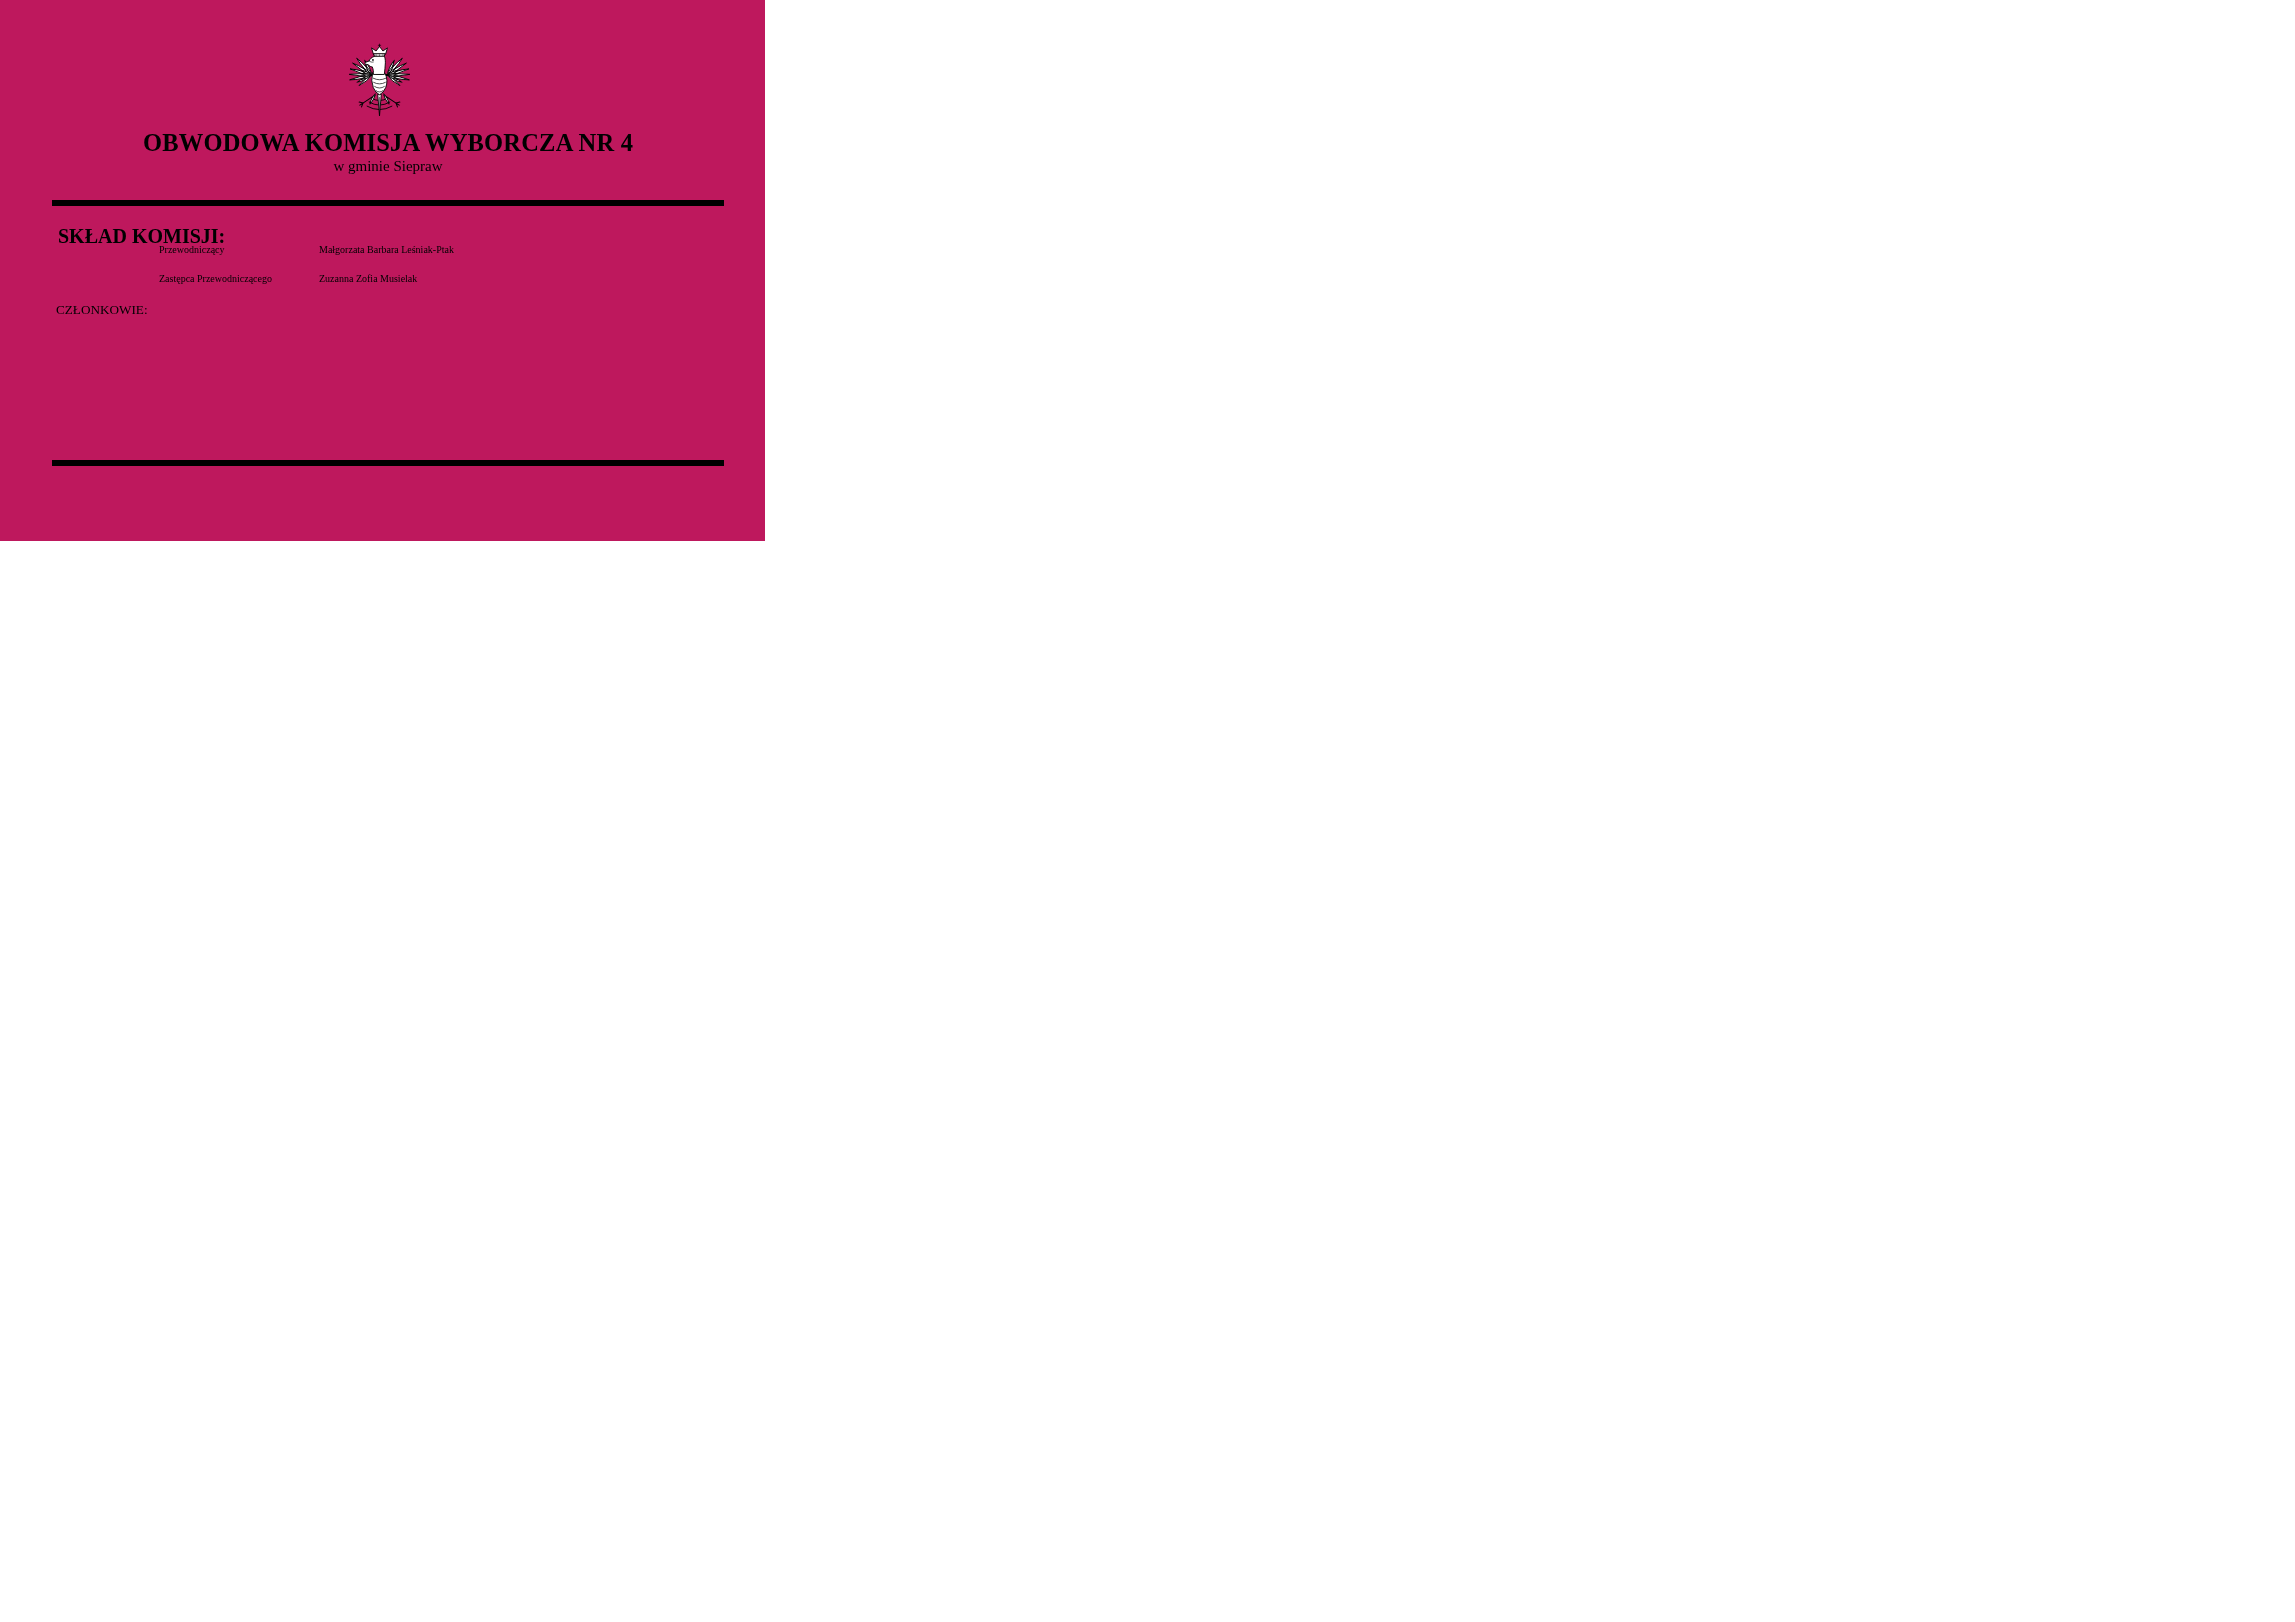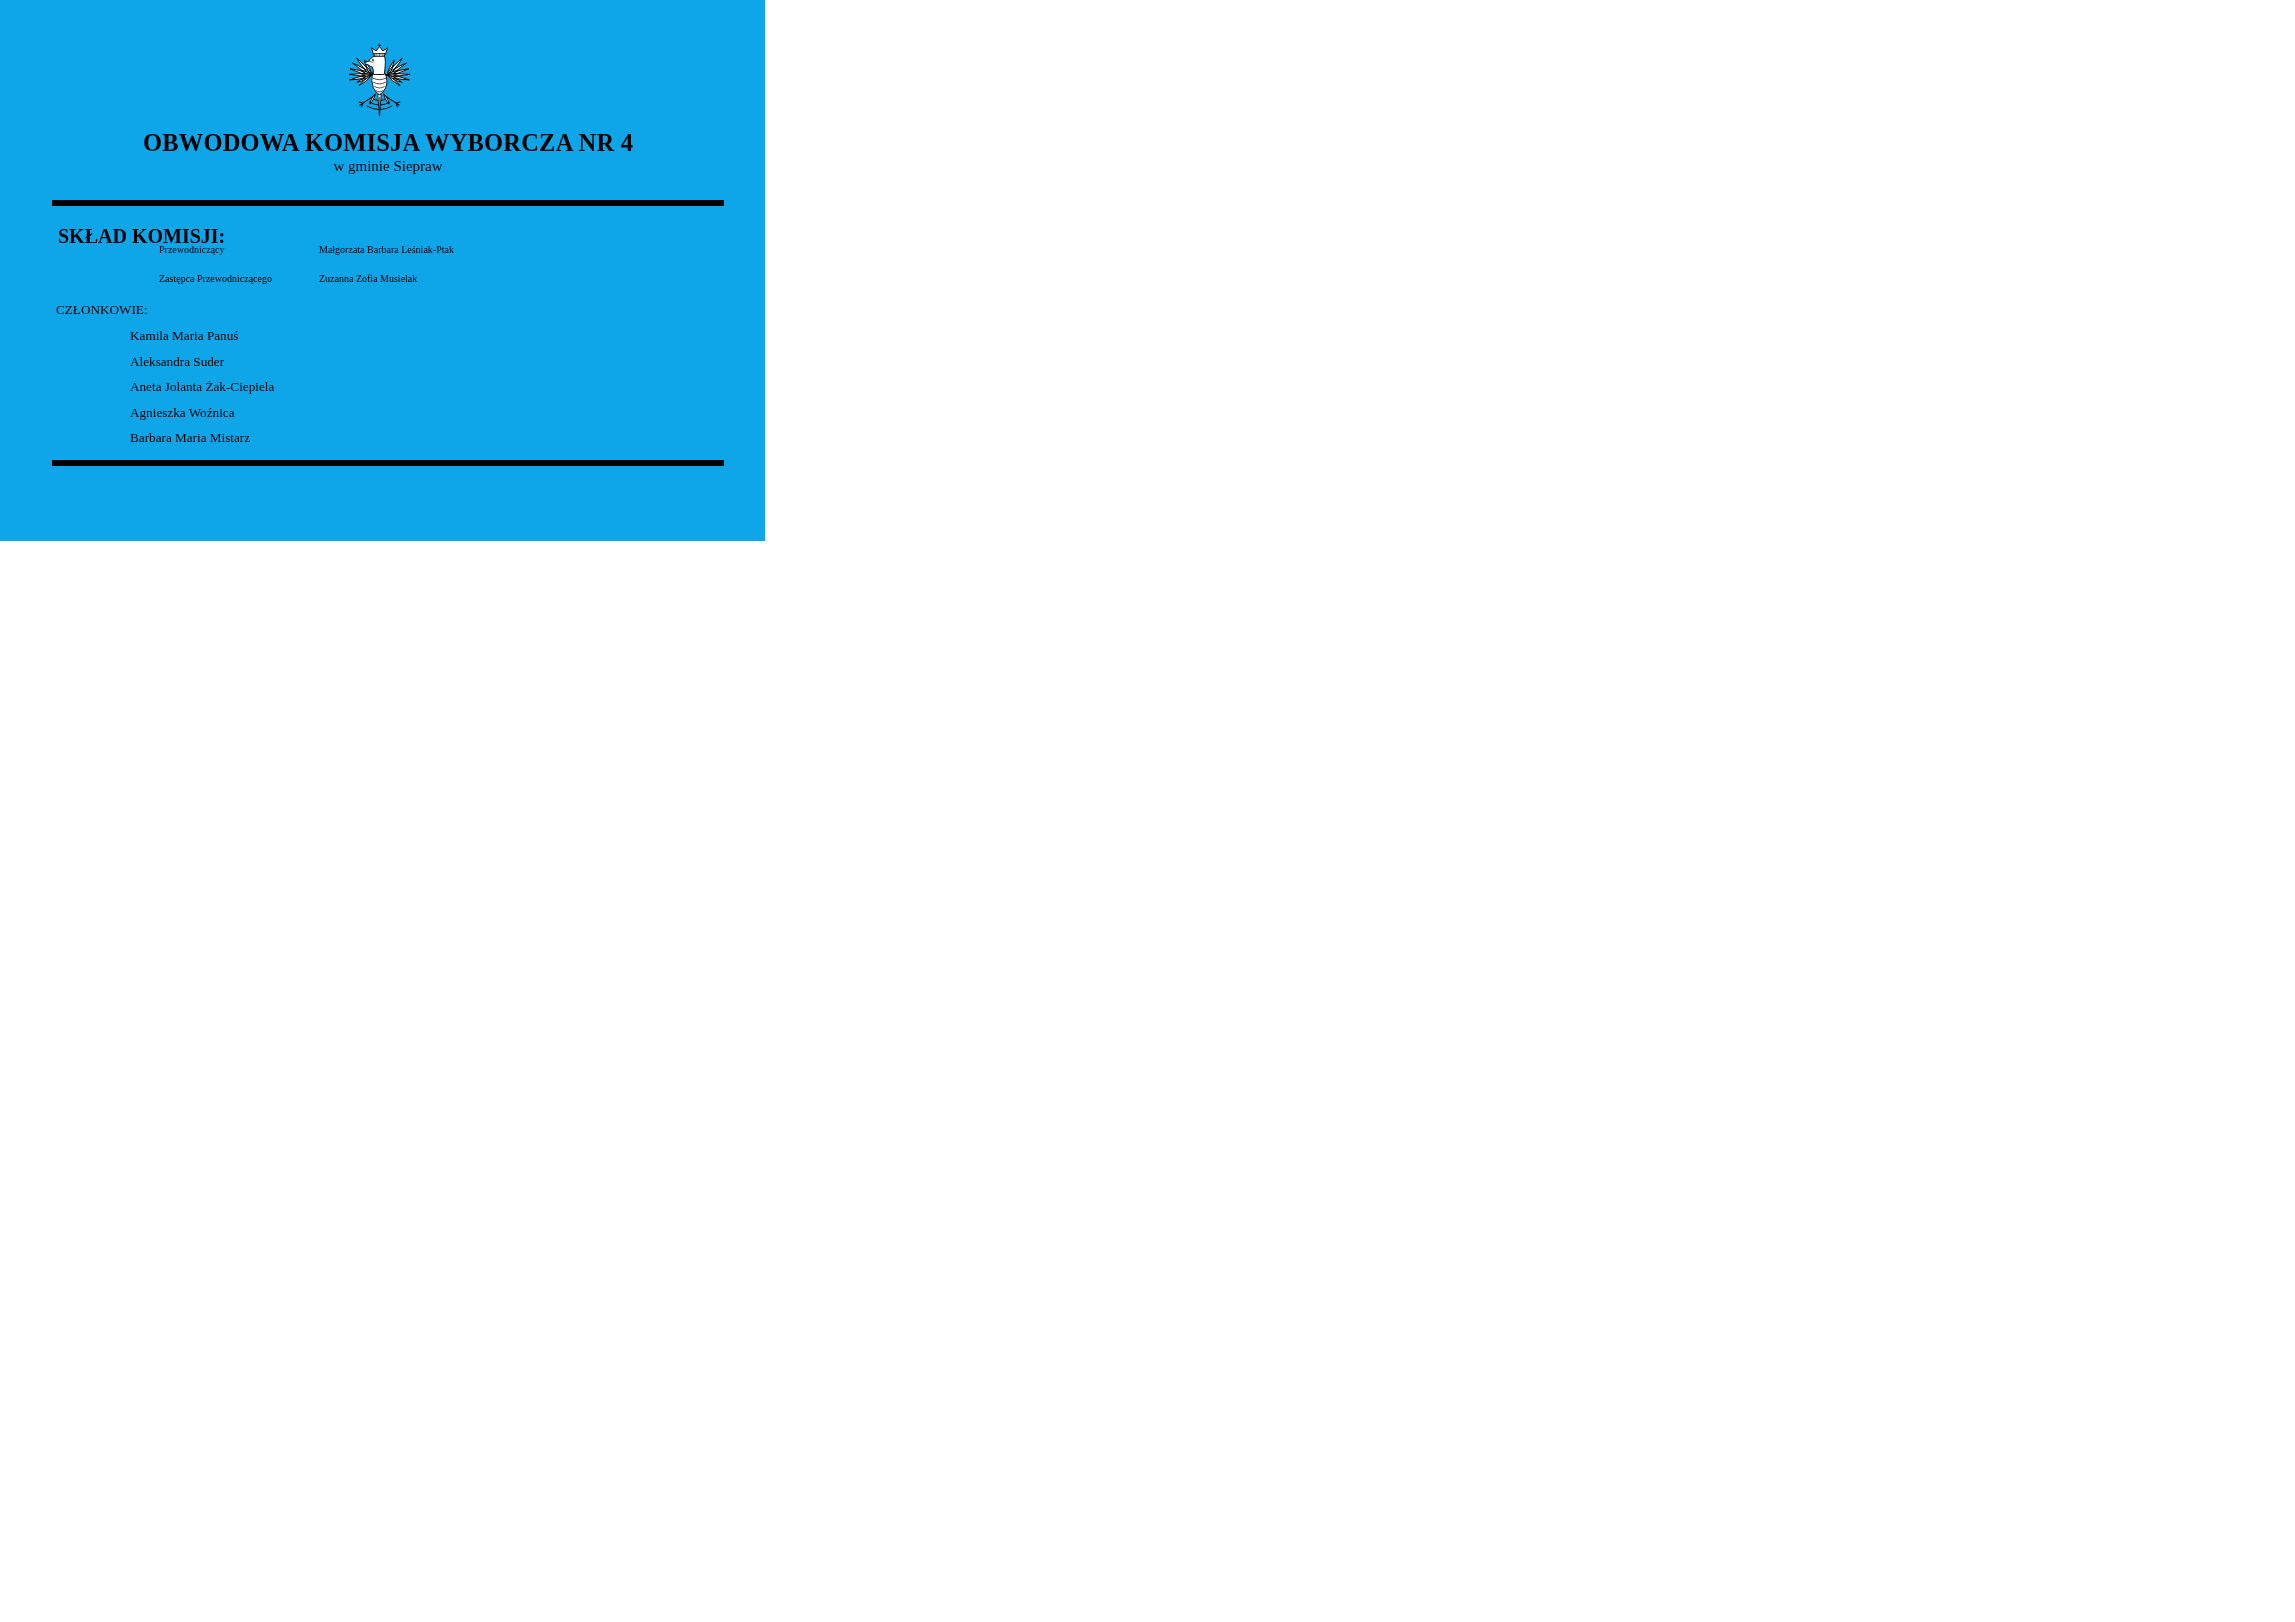--- a/index.html
+++ b/index.html
@@ -4,21 +4,21 @@
 <style>
   html, body {
     margin: 0;
     padding: 0;
     background: #ffffff;
   }
   .page {
     position: relative;
     width: 765px;
     height: 541px;
-    background: #0ea5e9;
+    background: #be185d;
     color: #000000;
     font-family: "Liberation Serif", "DejaVu Serif", serif;
     overflow: hidden;
   }
   .emblem {
     position: absolute;
     left: 345px;
     top: 43px;
     width: 69px;
     height: 75px;
@@ -196,30 +196,18 @@
         <span class="officer-role">Przewodniczący</span><span class="officer-name">Małgorzata Barbara Leśniak-Ptak</span>
       </div>
 
       <div class="officer-row">
         <span class="officer-role">Zastępca Przewodniczącego</span><span class="officer-name">Zuzanna Zofia Musielak</span>
       </div>
     </div>
 
   <div class="members-heading">CZŁONKOWIE:</div>
 
-  <ul class="members col-left">
-
-      <li class="member">Kamila Maria Panuś</li>
-
-      <li class="member">Aleksandra Suder</li>
-
-      <li class="member">Aneta Jolanta Żak-Ciepiela</li>
-
-      <li class="member">Agnieszka Woźnica</li>
-
-      <li class="member">Barbara Maria Mistarz</li>
-    </ul>
 
 
   <div class="rule rule-bottom"></div>
 
 </div>
 
 
 </body></html>

